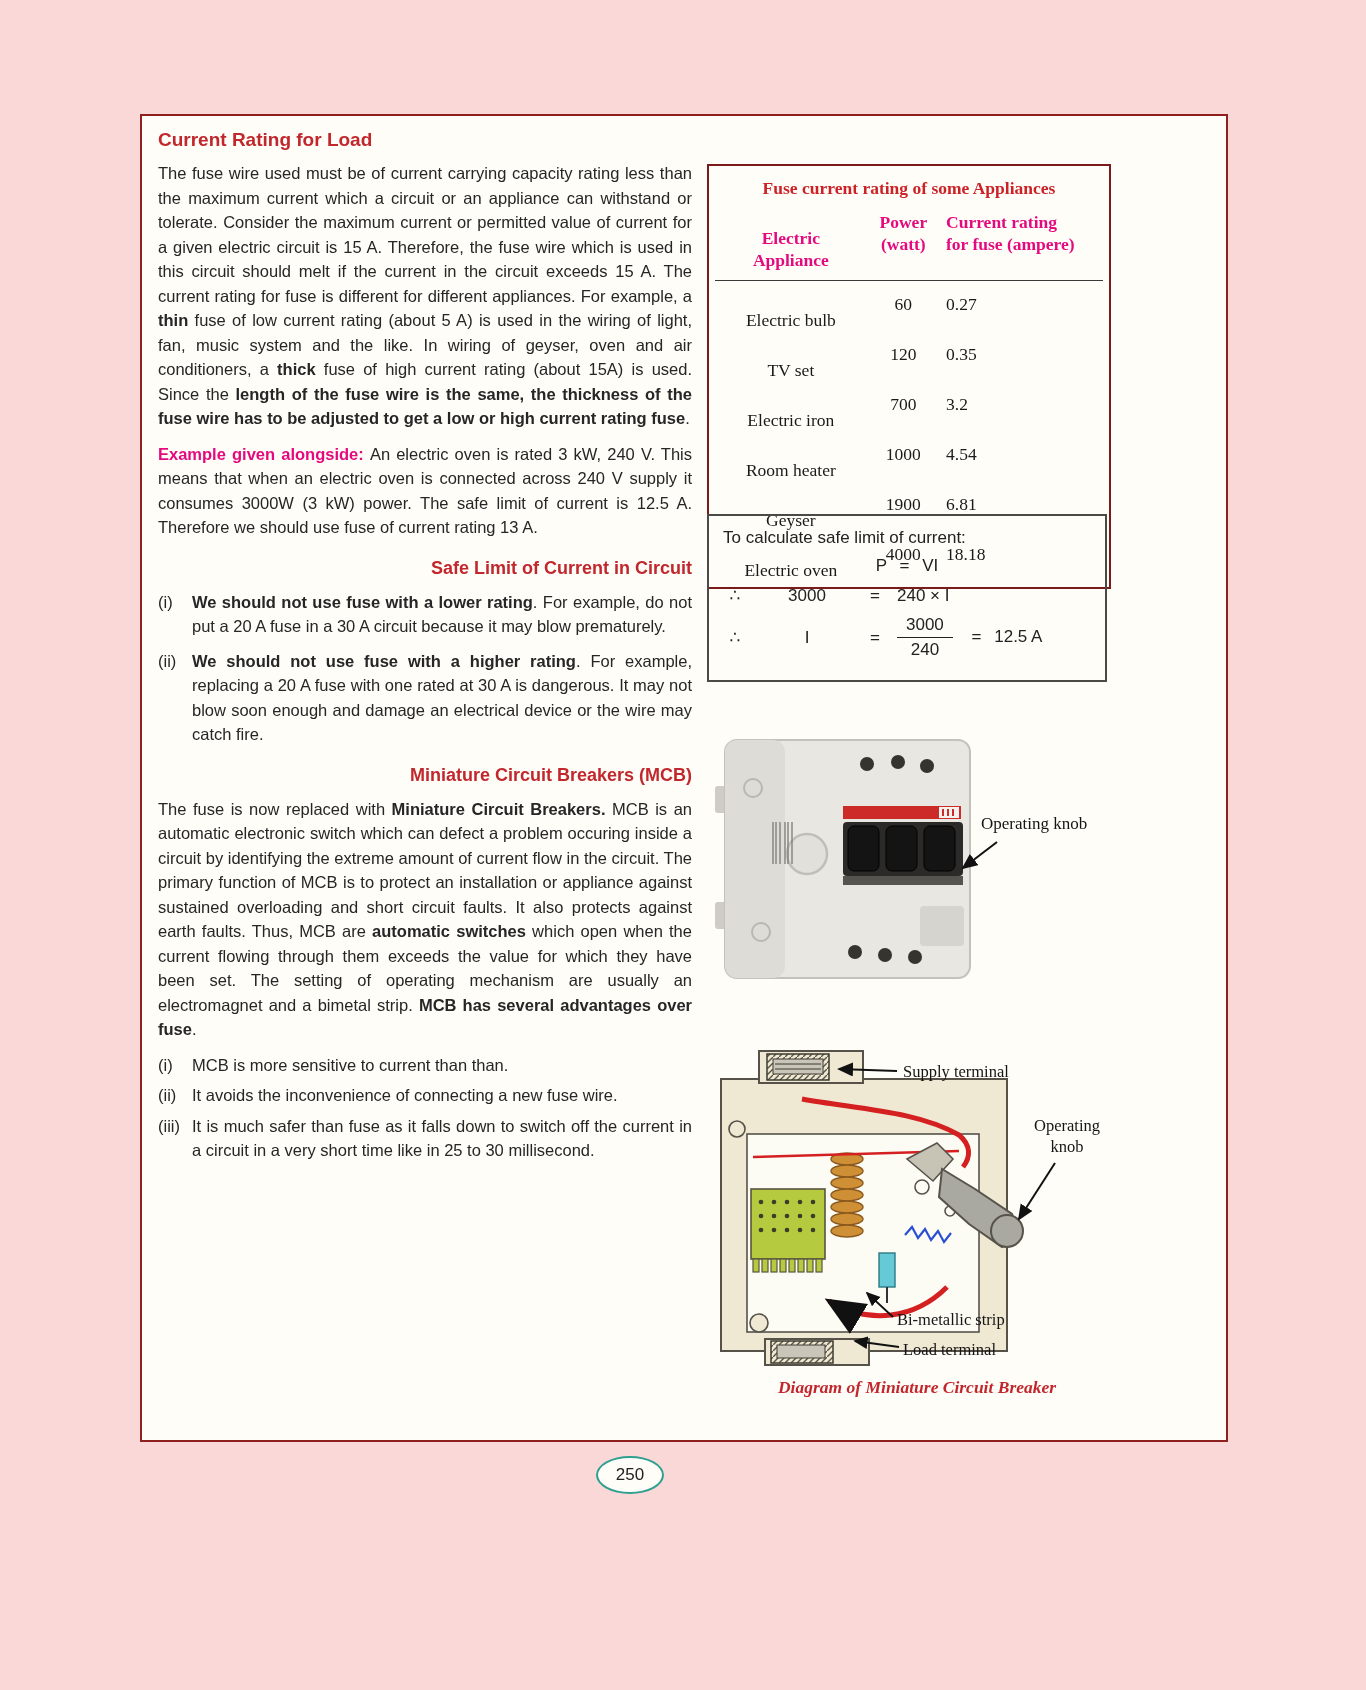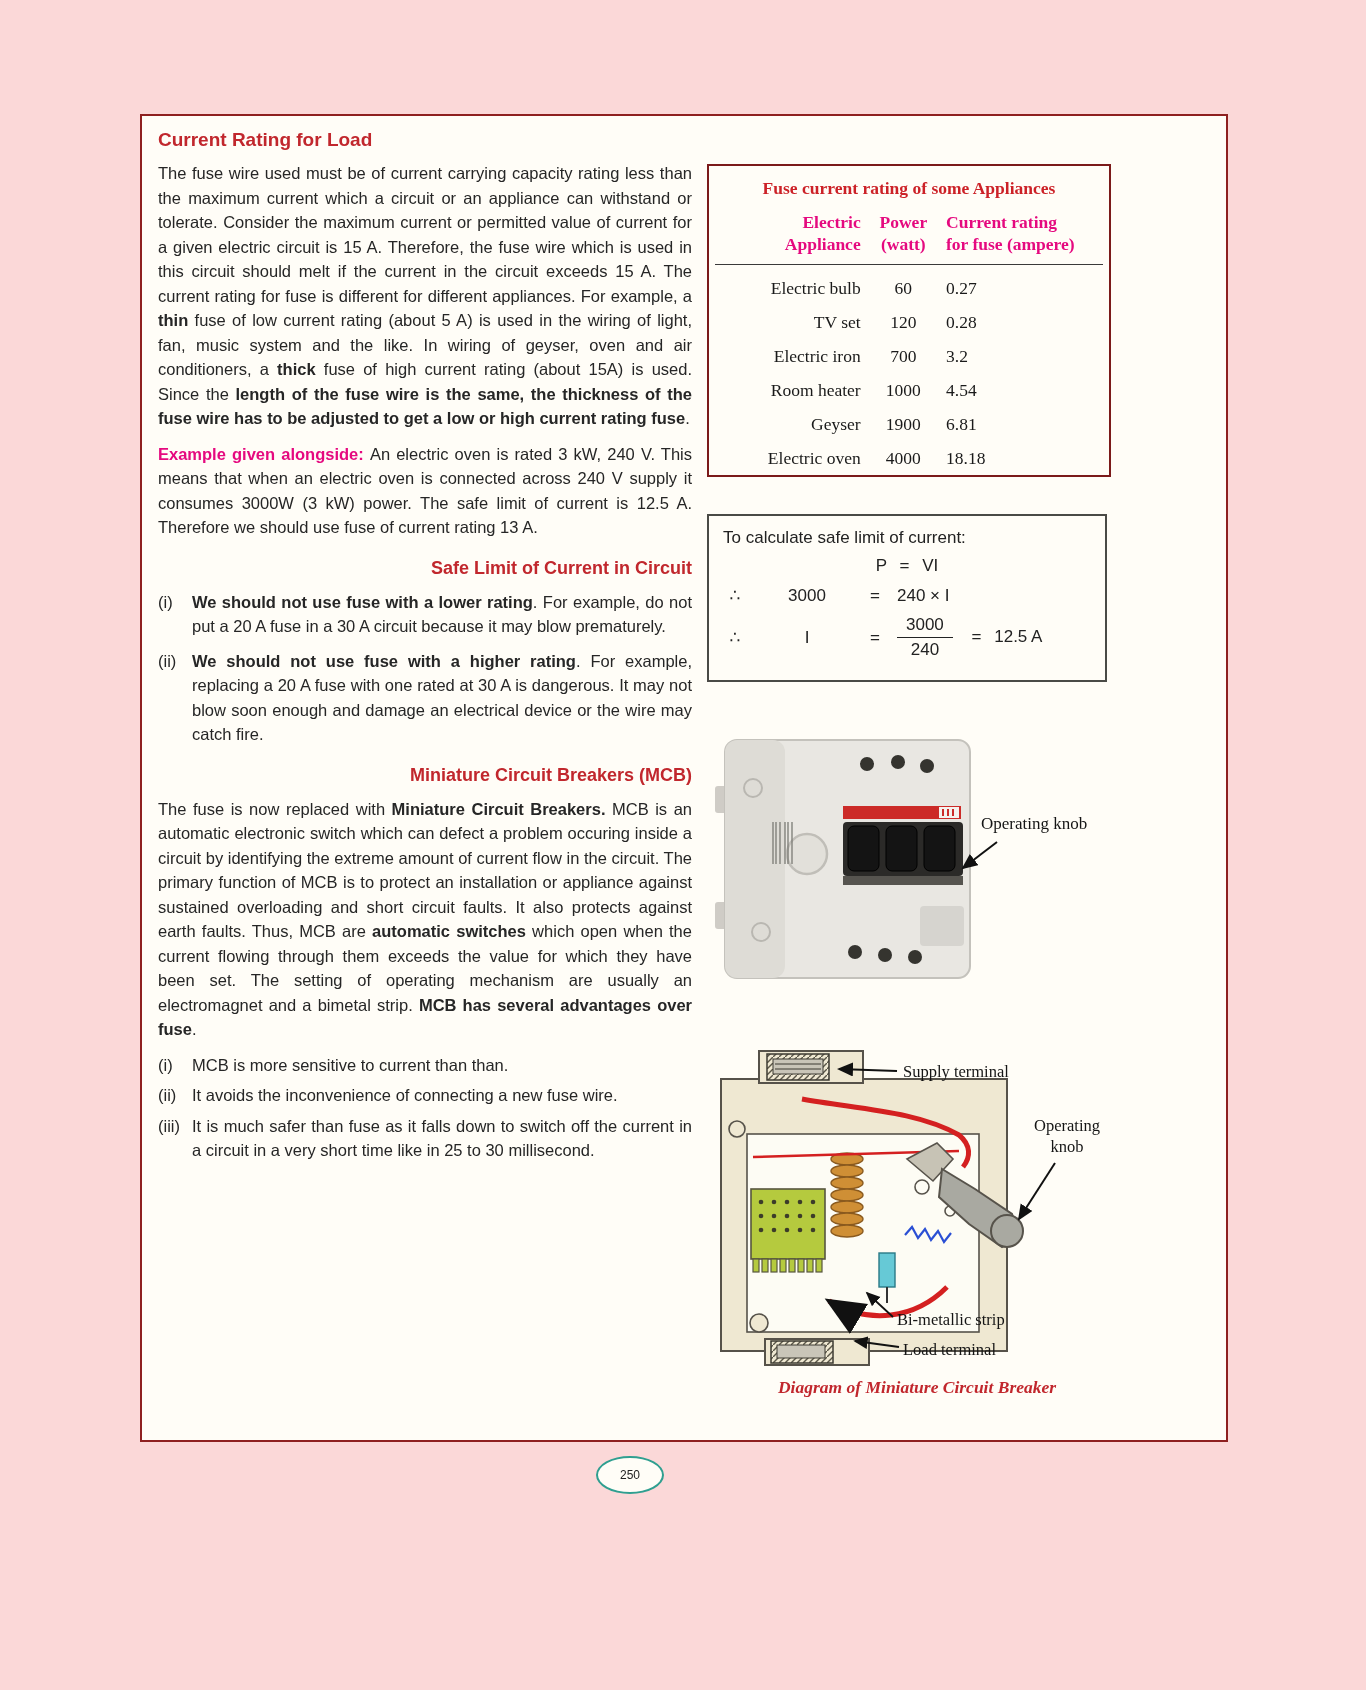--- a/index.html
+++ b/index.html
@@ -25,21 +25,21 @@
   .li .marker{flex:0 0 34px;}
   .li .itext{flex:1;text-align:justify;}
   
   .appl-table{
     position:absolute;left:565px;top:48px;width:404px;
     border:2px solid #7b1a1a;font-family:"Liberation Serif", serif;
     padding:10px 6px 6px;box-sizing:border-box;color:#1a1a1a;
   }
   .t-title{text-align:center;color:#cc2127;font-weight:bold;font-size:17.5px;margin:2px 0 12px;}
   .t-head{display:flex;color:#e5097f;font-weight:bold;font-size:17.5px;line-height:22px;padding:0 0 9px;border-bottom:1.6px solid #3a3a3a;}
-  .c1{flex:0 0 36%;text-align:right;padding-left:6px;}
+  .c1{flex:0 0 36%;text-align:center;padding-left:6px;margin-top:16px;}
   .c2{flex:0 0 22%;text-align:center;}
   .c3{flex:1;text-align:left;}
   .t-row{display:flex;font-size:17.5px;margin-top:13px;}
   
   .calc{
     position:absolute;left:565px;top:398px;width:400px;height:168px;
     border:2px solid #4a4a46;box-sizing:border-box;font-size:17px;color:#222;
   }
   .calc-title{margin:12px 14px 4px;}
   .calc-p{ text-align:center;margin:8px 0 2px;word-spacing:8px;}
@@ -59,21 +59,21 @@
   .dlabel{position:absolute;font-family:"Liberation Serif", serif;font-size:16.5px;color:#151515;line-height:21px;}
   .lab-supply{left:196px;top:22px;}
   .lab-knob{left:312px;top:76px;width:96px;text-align:center;}
   .lab-bimetal{left:190px;top:270px;}
   .lab-load{left:196px;top:300px;}
   .dia-caption{position:absolute;left:0;top:338px;width:420px;text-align:center;color:#c1272d;font-weight:bold;font-style:italic;font-family:"Liberation Serif", serif;font-size:17.5px;}
   
   .page-oval{
     position:absolute;left:596px;top:1456px;width:64px;height:34px;
     border:2px solid #2f9f90;border-radius:50%;background:#fffdf7;
-    text-align:center;line-height:34px;font-size:12px;color:#222;
+    text-align:center;line-height:34px;font-size:17px;color:#222;
   }
 </style>
 </head>
 <body>
 
 <div class="panel">
 
   <div class="leftcol">
     <div class="h-red">Current Rating for Load</div>
     <p><span>The fuse wire used must be of current carrying capacity rating less than the maximum current which a circuit or an appliance can withstand or tolerate. Consider the maximum current or permitted value of current for a given electric circuit is 15 A. Therefore, the fuse wire which is used in this circuit should melt if the current in the circuit exceeds 15 A. The current rating for fuse is different for different appliances. For example, a </span><span style="font-weight: 700;">thin</span><span> fuse of low current rating (about 5 A) is used in the wiring of light, fan, music system and the like. In wiring of geyser, oven and air conditioners, a </span><span style="font-weight: 700;">thick</span><span> fuse of high current rating (about 15A) is used. Since the </span><span style="font-weight: 700;">length of the fuse wire is the same, the thickness of the fuse wire has to be adjusted to get a low or high current rating fuse</span><span>.</span></p>
@@ -121,21 +121,21 @@
       </span>
     </div>
     <div class="t-row">
       <span class="c1">Electric bulb</span>
       <span class="c2">60</span>
       <span class="c3">0.27</span>
     </div>
     <div class="t-row">
       <span class="c1">TV set</span>
       <span class="c2">120</span>
-      <span class="c3">0.28</span>
+      <span class="c3">0.35</span>
     </div>
     <div class="t-row">
       <span class="c1">Electric iron</span>
       <span class="c2">700</span>
       <span class="c3">3.2</span>
     </div>
     <div class="t-row">
       <span class="c1">Room heater</span>
       <span class="c2">1000</span>
       <span class="c3">4.54</span>

